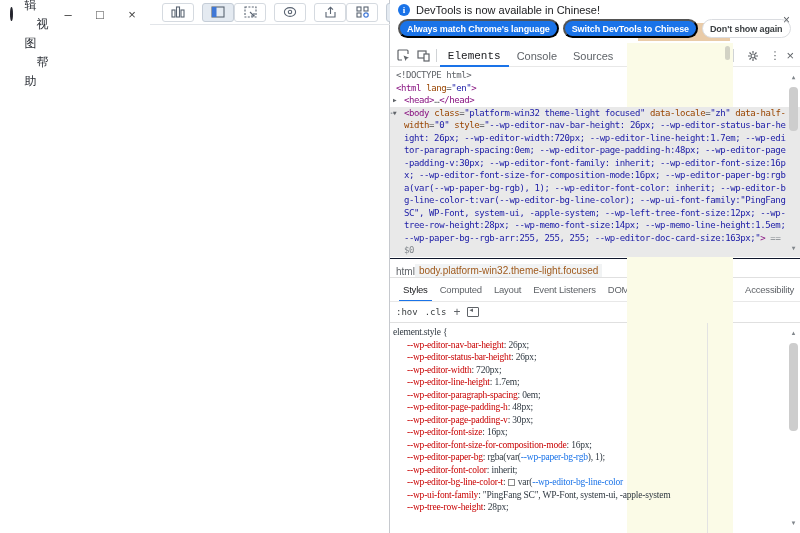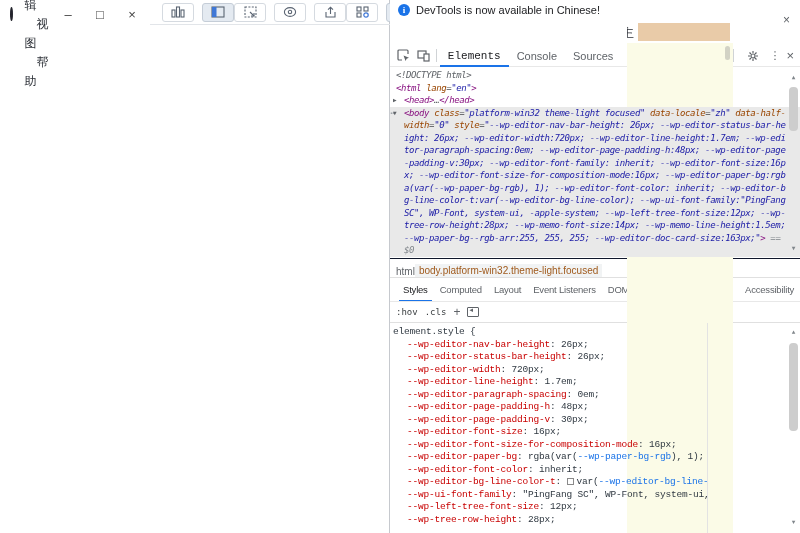--- a/index.html
+++ b/index.html
@@ -62,21 +62,21 @@
   .dt-sep { width:1px; height:13px; background:#d0d3d6; margin:0 3px; }
   .dt-tab { height:22px; display:flex; align-items:center; padding:0 8px; font-size:11px; color:#5f6368; white-space:nowrap; }
   .dt-tab.active { color:#202124; box-shadow:inset 0 -2px 0 #1a73e8;font-family:Liberation Mono, monospace; }
   .dt-moretabs { font-size:11px; color:#5f6368; padding:0 6px; }
   .dt-right { margin-left:auto; display:flex; align-items:center; gap:6px; padding-right:6px; }
   .console-badge { display:flex; align-items:center; gap:3px; background:#e8f0fe; border-radius:9px; padding:1px 6px 1px 4px; font-size:10px; color:#202124; }
   .kebab { color:#5f6368; font-size:11px; letter-spacing:0; }
   .dt-close { color:#5f6368; font-size:13px; }
 
   .dt-elements { height:191px; position:relative; font-family:"DejaVu Sans Mono", monospace; font-size:9px; letter-spacing:-0.4px; line-height:12.5px; padding:2px 14px 0 0; overflow:hidden; color:#202124; }
-  .trow { padding-left:6px; position:relative; word-break:break-all;font-style:italic; }
+  .trow { padding-left:6px; position:relative; word-break:break-all; }
   .trow.has-arrow { padding-left:14px; }
   .trow.indent1 { padding-left:22px; }
   .trow .arrow { position:absolute; left:3px; top:0; color:#5f6368; font-size:6px; line-height:12.5px; letter-spacing:0; }
   .trow.indent1 .arrow { left:11px; }
   .trow .dots { position:absolute; left:-1px; top:0; color:#9aa0a6; letter-spacing:-1px; }
   .trow.selected { background:#e9e9e9; margin-right:-14px; padding-right:14px; }
   .seg-tag { color:#881280; } .seg-p { color:#48494d; }
   .seg-an { color:#994500; } .seg-av { color:#1a1aa6; }
   .seg-c { color:#5f6368; } .seg-eq { color:#80868b; }
   .el-scroll { position:absolute; right:0; top:0; bottom:0; width:13px; display:flex; flex-direction:column; align-items:center; font-size:6px; color:#80868b; letter-spacing:0;}
@@ -92,21 +92,21 @@
   .st-tab.active { color:#202124; box-shadow:inset 0 -2px 0 #1a73e8;margin-left:9px; }
 
   .dt-filter { height:22px; display:flex; align-items:center; border-top:1px solid #e8e8e8; border-bottom:1px solid #e0e0e0; padding:0 6px; gap:7px; }
   .dt-filter input { flex:1; border:none; outline:none; font-size:10px; color:#202124; font-family:"Liberation Sans",sans-serif; }
   .dt-filter input::placeholder { color:#80868b; }
   .filter-tool { font-family:"DejaVu Sans Mono",monospace; font-size:9px; color:#3c4043; }
   .filter-plus { font-size:12px; color:#5f6368; }
   .pane-icon { width:12px; height:10px; border:1px solid #5f6368; border-radius:1px; position:relative; margin-right:12px; }
   .pane-icon::after { content:"◂"; position:absolute; left:1px; top:-2px; font-size:7px; color:#5f6368; }
 
-  .dt-rules { flex:1; position:relative; font-family:Liberation Mono, monospace; font-size:9.5px; letter-spacing:-0.2px; line-height:12.5px; padding:3px 0 0 3px; overflow:hidden; color:#303942; }
+  .dt-rules { flex:1; position:relative; font-family:Liberation Serif, serif; font-size:9.5px; letter-spacing:-0.2px; line-height:12.5px; padding:3px 0 0 3px; overflow:hidden; color:#303942; }
   .rule-selector { white-space:nowrap; }
   .prop { padding-left:14px; white-space:nowrap; overflow:hidden; max-width:314px; }
   .pname { color:#c80000; }
   .plink { color:#1a73e8; }
   .swatch { display:inline-block; width:7px; height:7px; border:1px solid #8a8a8a; background:#fff; margin:0 3px -1px 0; }
   .rules-divider { position:absolute; left:317px; top:0; bottom:0; width:1px; background:#e3e3e3; }
   .ru-scroll { position:absolute; right:0; top:0; bottom:0; width:13px; display:flex; flex-direction:column; align-items:center; font-size:6px; color:#80868b; letter-spacing:0;}
   .ru-scroll .thumb { width:9px; height:88px; background:#cdcdcd; border-radius:4px; margin-top:3px; }
   .ru-scroll .up { margin-top:4px; } .ru-scroll .down { margin-top:auto; margin-bottom:4px; }
 </style>
@@ -312,20 +312,25 @@
   </div>
 
   <div class="devtools">
 
     <div class="dt-banner">
       <div class="banner-row1">
         <span class="binfo">i</span>
         <span>DevTools is now available in Chinese!</span>
       </div>
       <span class="banner-close">×</span>
+      <div class="banner-row2" id="banner-buttons">
+          <button class="btn-pill btn-blue">Always match Chrome's language</button>
+          <button class="btn-pill btn-blue">Switch DevTools to Chinese</button>
+          <button class="btn-pill btn-plain">Don't show again</button>
+        </div>
     </div>
 
     <div class="dt-tabbar">
       <span class="dt-iconbtn">
         <svg width="13" height="13">
             <path d="M5 11H2a1 1 0 01-1-1V2a1 1 0 011-1h8a1 1 0 011 1v3" fill="none" stroke="#5f6368" stroke-width="1.2"></path>
             <path d="M6.5 6.5l5.5 2.2-2.4 1-1 2.4z" fill="#5f6368"></path>
           </svg>
       </span>
       <span class="dt-iconbtn">
@@ -411,17 +416,16 @@
         <div class="prop"><span class="pname">--wp-editor-line-height</span><span>: </span><span>1.7em</span><span>;</span></div>
         <div class="prop"><span class="pname">--wp-editor-paragraph-spacing</span><span>: </span><span>0em</span><span>;</span></div>
         <div class="prop"><span class="pname">--wp-editor-page-padding-h</span><span>: </span><span>48px</span><span>;</span></div>
         <div class="prop"><span class="pname">--wp-editor-page-padding-v</span><span>: </span><span>30px</span><span>;</span></div>
         <div class="prop"><span class="pname">--wp-editor-font-size</span><span>: </span><span>16px</span><span>;</span></div>
         <div class="prop"><span class="pname">--wp-editor-font-size-for-composition-mode</span><span>: </span><span>16px</span><span>;</span></div>
         <div class="prop"><span class="pname">--wp-editor-paper-bg</span><span>: </span><span>rgba(var(</span><span class="plink">--wp-paper-bg-rgb</span><span>), 1)</span><span>;</span></div>
         <div class="prop"><span class="pname">--wp-editor-font-color</span><span>: </span><span>inherit</span><span>;</span></div>
         <div class="prop"><span class="pname">--wp-editor-bg-line-color-t</span><span>: </span><span class="swatch"></span><span>var(</span><span class="plink">--wp-editor-bg-line-color</span></div>
         <div class="prop"><span class="pname">--wp-ui-font-family</span><span>: </span><span>"PingFang SC", WP-Font, system-ui, -apple-system</span></div>
-        <div class="prop"><span class="pname">--wp-left-tree-font-size</span><span>: </span><span>12px</span><span>;</span></div>
         <div class="prop"><span class="pname">--wp-tree-row-height</span><span>: </span><span>28px</span><span>;</span></div>
       </div>
   </div>
 </div>
 
 </body></html>

